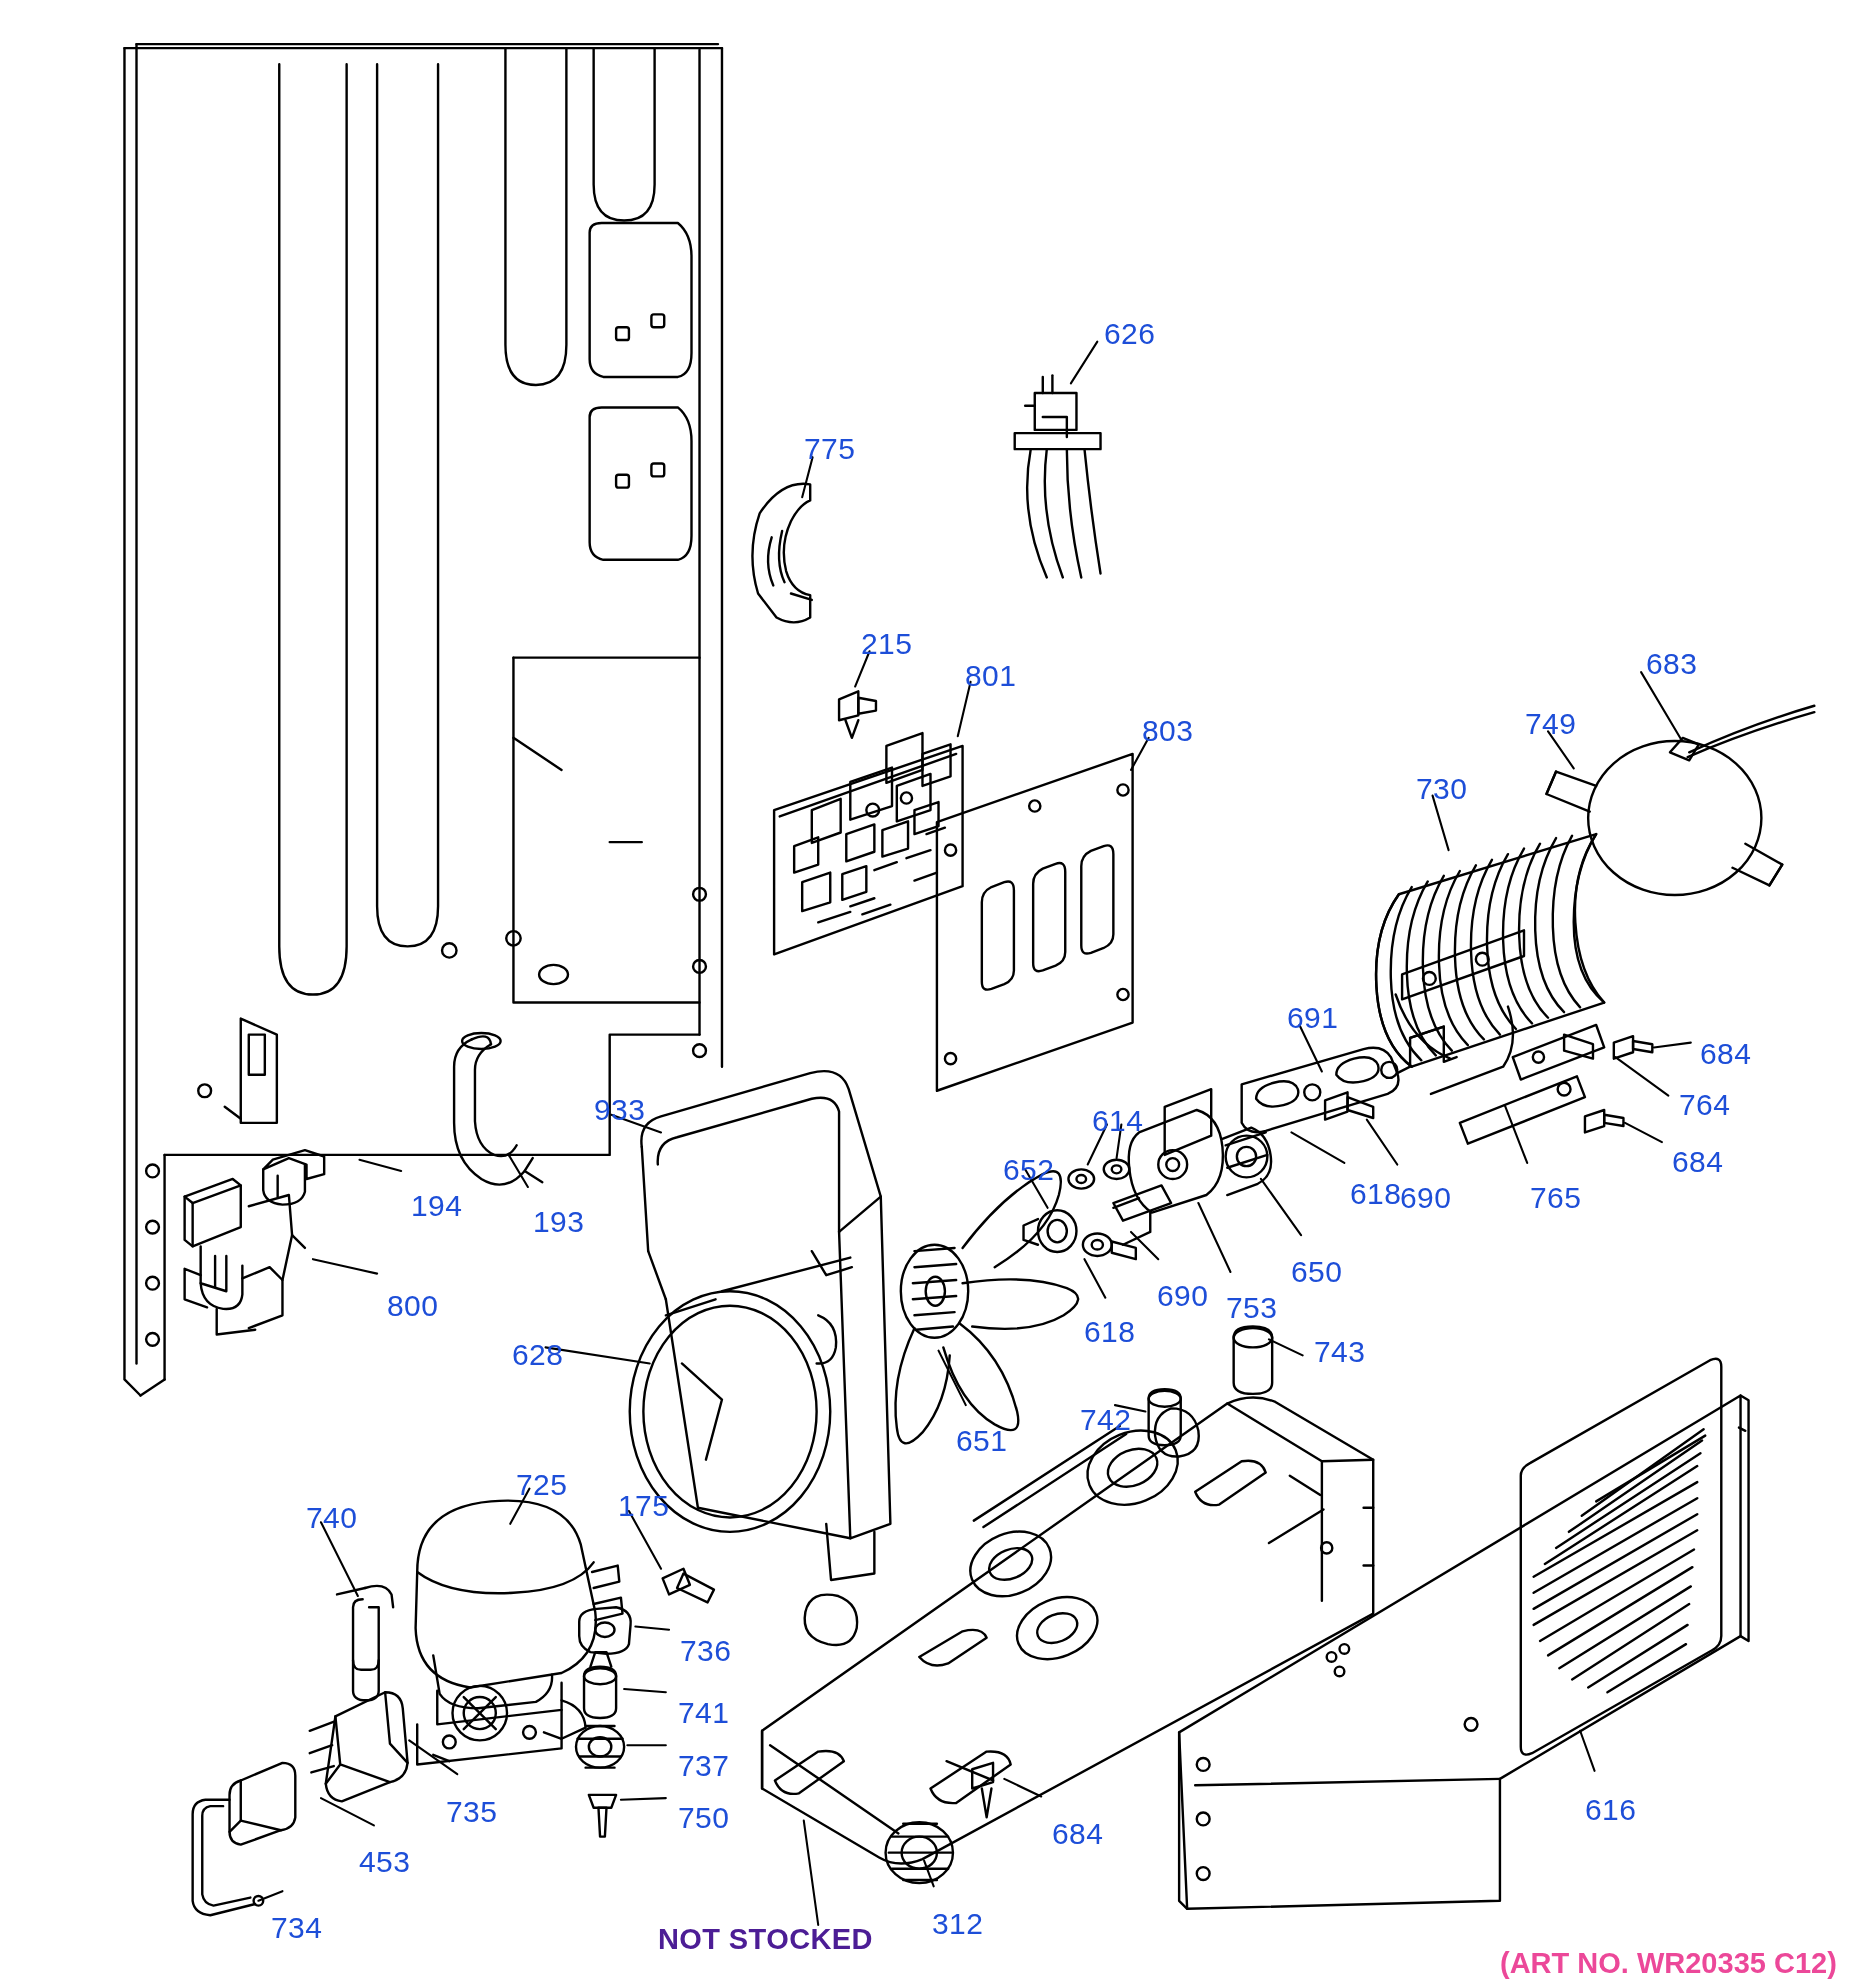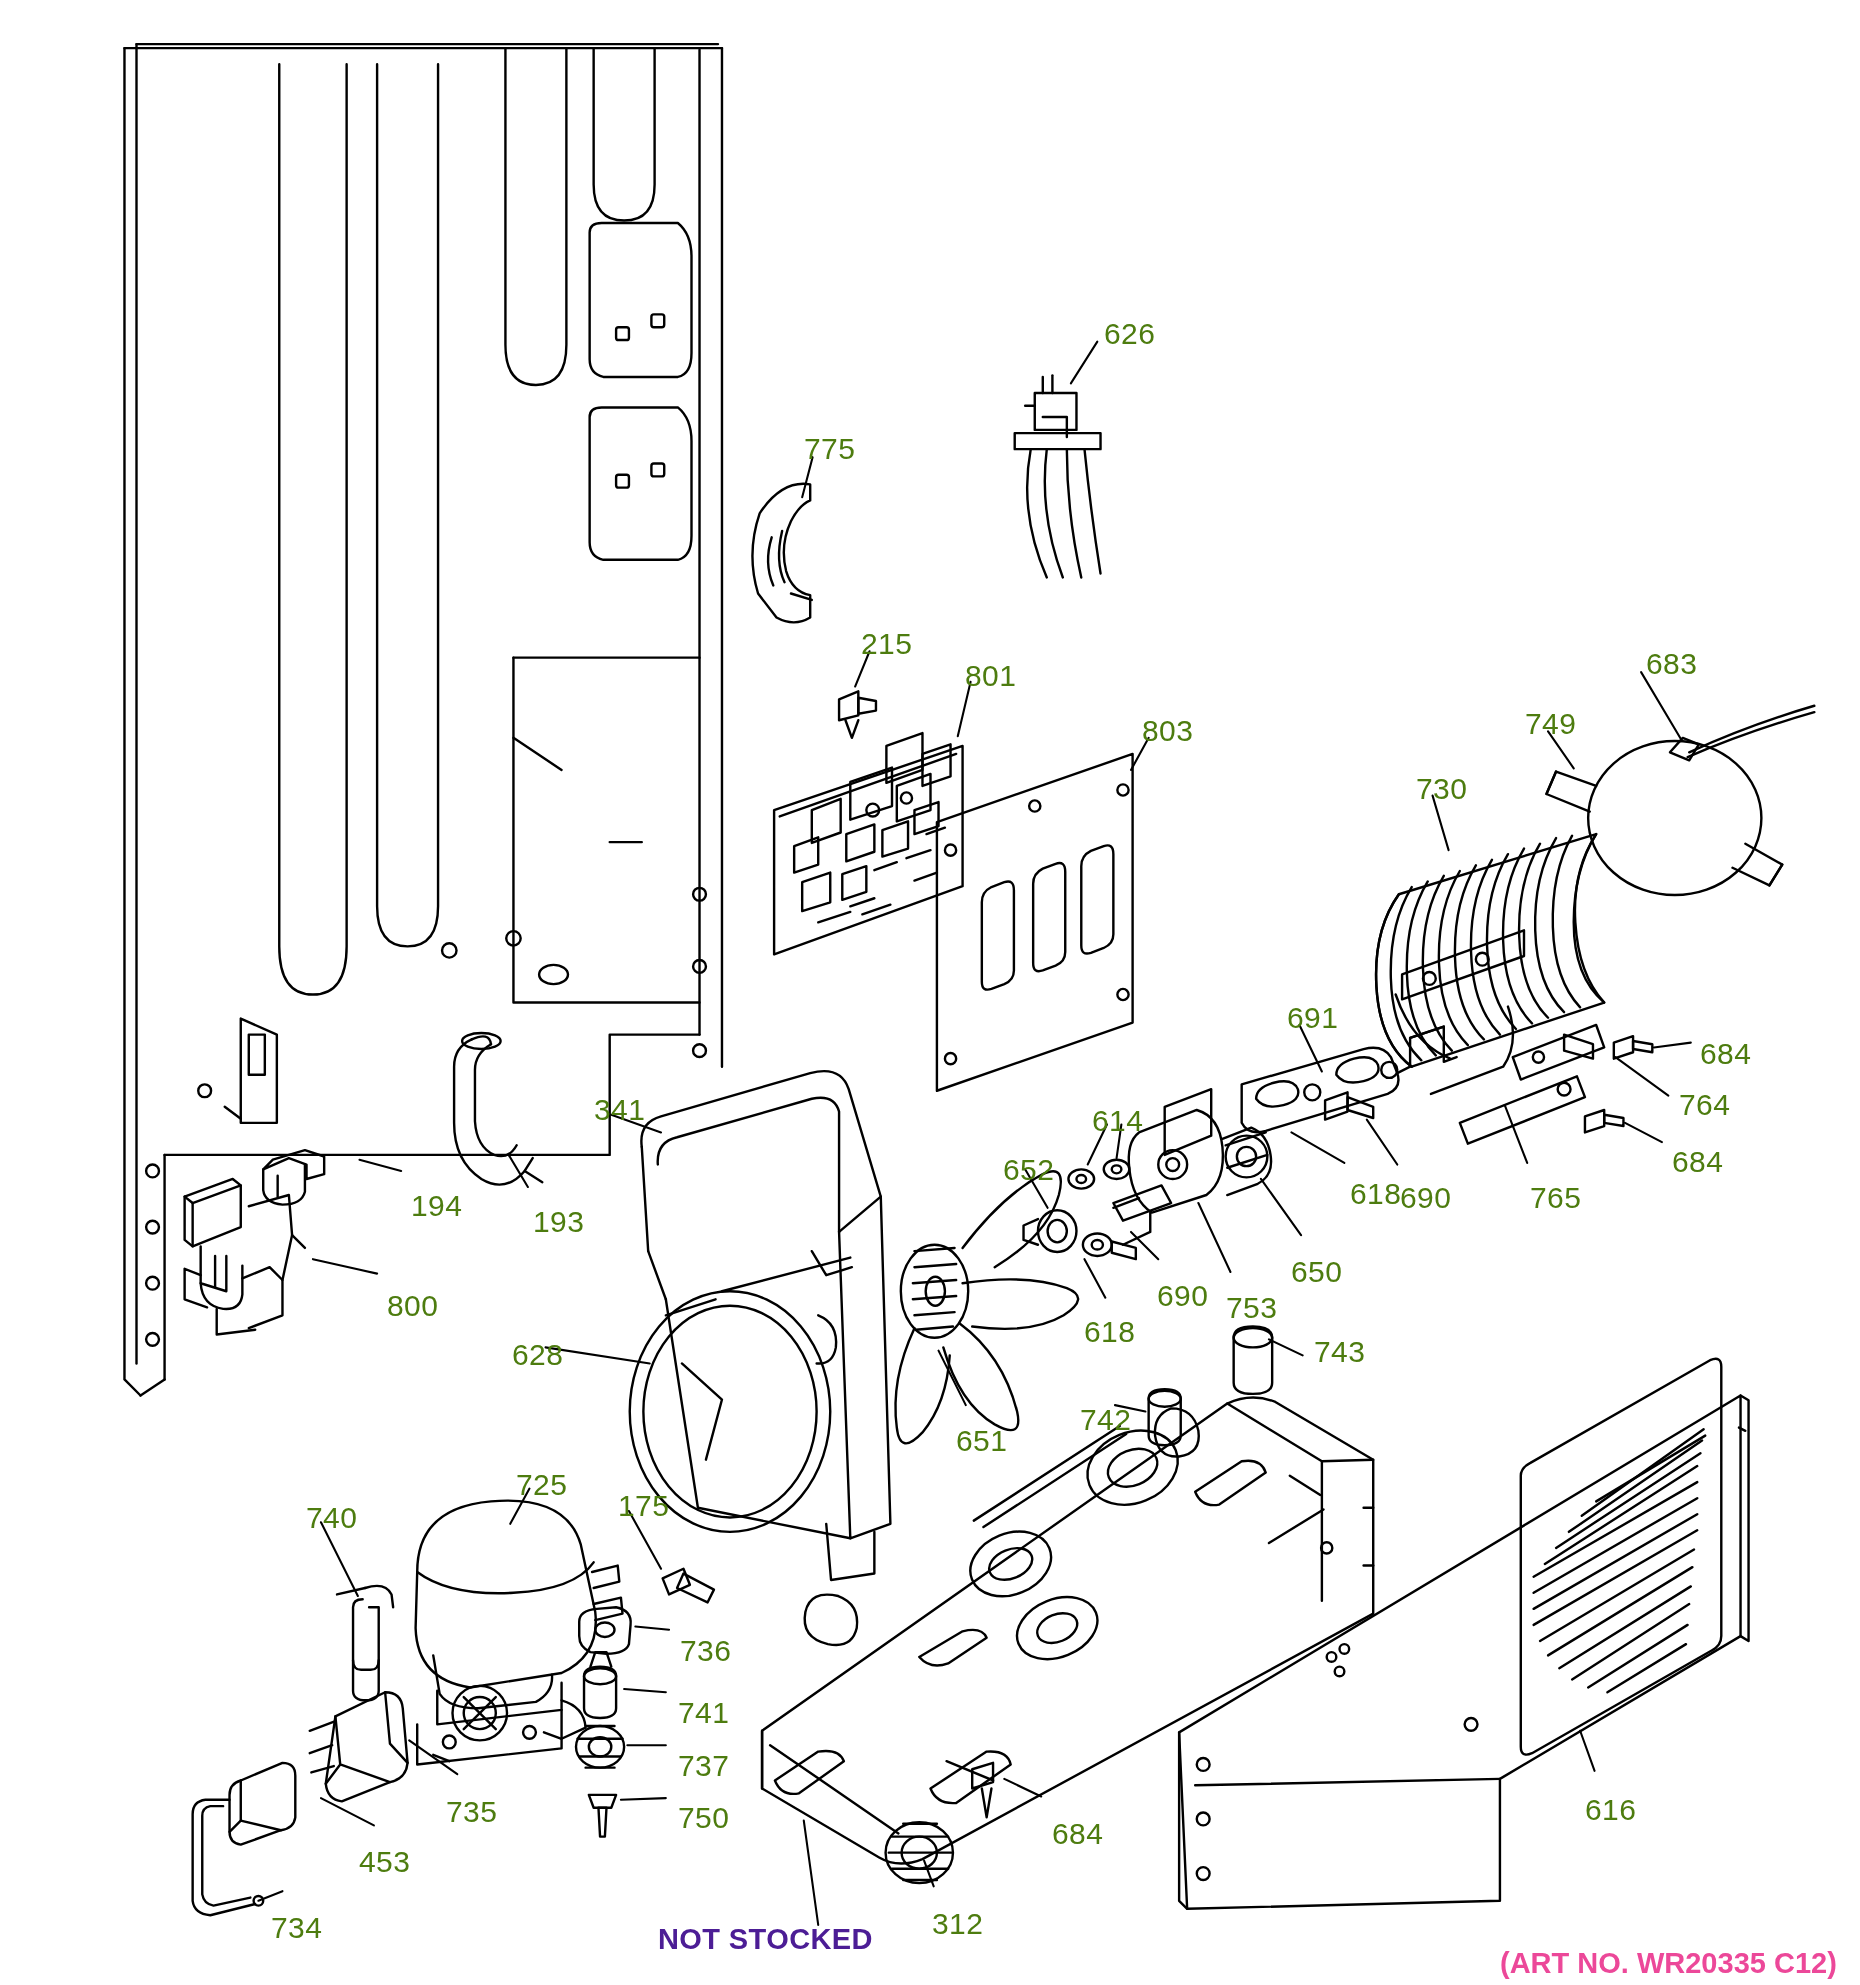--- a/index.html
+++ b/index.html
@@ -19,21 +19,21 @@
     position: absolute;
     left: 0;
     top: 0;
     width: 1861px;
     height: 1985px;
   }
   .callout {
     position: absolute;
     font-family: "Liberation Sans", sans-serif;
     font-size: 30px;
-    color: #4d7c0f;
+    color: #1d4ed8;
     white-space: nowrap;
     letter-spacing: 0.4px;
     text-align: right;
   }
   .note {
     position: absolute;
     font-family: "Liberation Sans", sans-serif;
     font-size: 29px;
     font-weight: bold;
     color: #4c1d95;
@@ -558,21 +558,21 @@
   <div class="callout" style="left:1672px; top:1145px;">684</div>
   <div class="callout" style="left:1092px; top:1104px;">614</div>
   <div class="callout" style="left:1003px; top:1153px;">652</div>
   <div class="callout" style="left:1350px; top:1177px;">618</div>
   <div class="callout" style="left:1400px; top:1181px;">690</div>
   <div class="callout" style="left:1291px; top:1255px;">650</div>
   <div class="callout" style="left:1530px; top:1181px;">765</div>
   <div class="callout" style="left:1226px; top:1291px;">753</div>
   <div class="callout" style="left:1157px; top:1279px;">690</div>
   <div class="callout" style="left:1084px; top:1315px;">618</div>
-  <div class="callout" style="left:594px; top:1093px;">341</div>
+  <div class="callout" style="left:594px; top:1093px;">933</div>
   <div class="callout" style="left:411px; top:1189px;">194</div>
   <div class="callout" style="left:533px; top:1205px;">193</div>
   <div class="callout" style="left:387px; top:1289px;">800</div>
   <div class="callout" style="left:512px; top:1338px;">628</div>
   <div class="callout" style="left:1314px; top:1335px;">743</div>
   <div class="callout" style="left:1080px; top:1403px;">742</div>
   <div class="callout" style="left:956px; top:1424px;">651</div>
   <div class="callout" style="left:516px; top:1468px;">725</div>
   <div class="callout" style="left:306px; top:1501px;">740</div>
   <div class="callout" style="left:618px; top:1489px;">175</div>

